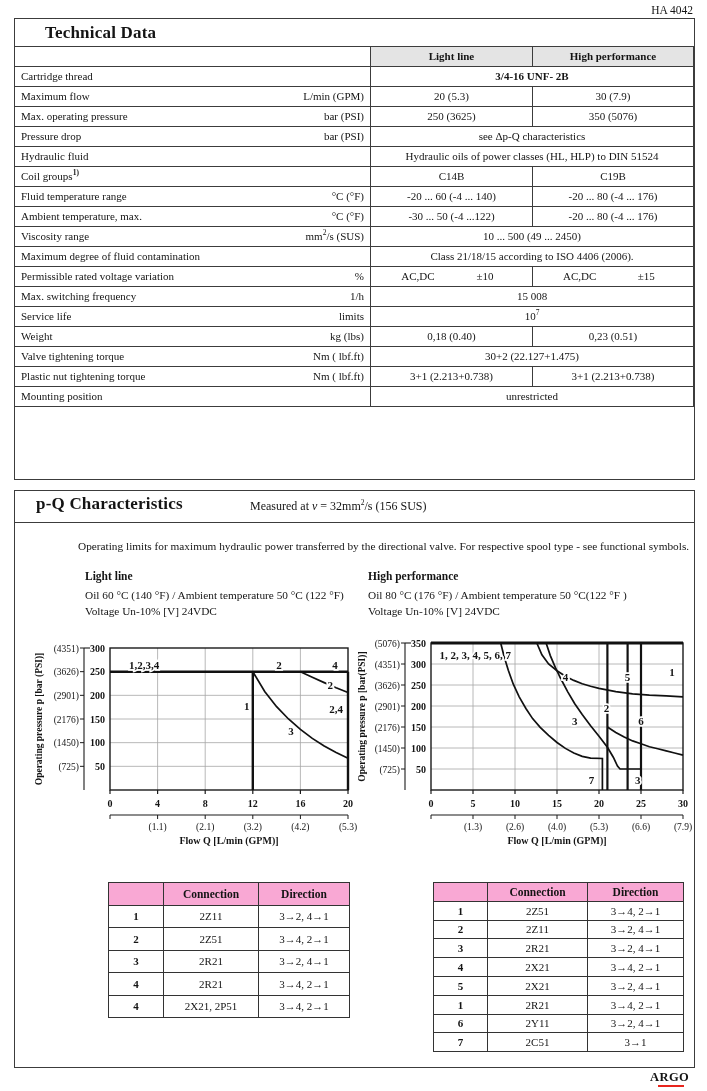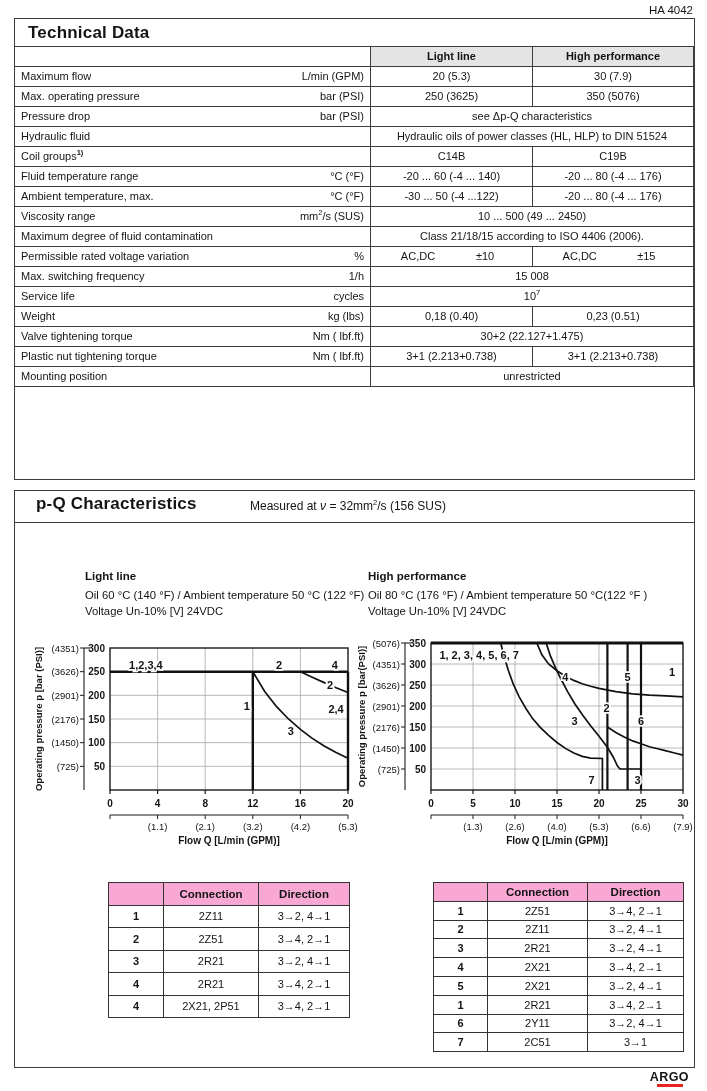--- a/index.html
+++ b/index.html
@@ -1,17 +1,17 @@
 <!DOCTYPE html>
 <html><head>
 <meta charset="utf-8">
 <style>
   html,body{margin:0;padding:0;background:#ffffff;}
   .page{position:relative;width:707px;height:1087px;background:#fff;
-        font-family:Liberation Sans, sans-serif;color:#141414;overflow:hidden;}
+        font-family:Liberation Serif, serif;color:#141414;overflow:hidden;}
   .docnum{position:absolute;top:4px;right:14px;font-size:11.5px;}
   .box{position:absolute;border:1.6px solid #3c3c3c;background:#fff;}
   .sec-title{position:absolute;font-size:17px;font-weight:bold;letter-spacing:0.2px;}
   .band-line{position:absolute;height:0;border-top:1.4px solid #3c3c3c;}
   table.tech{border-collapse:collapse;table-layout:fixed;width:679px;font-size:11px;}
   table.tech td{border:1px solid #3c3c3c;height:19px;padding:0 6px;line-height:1.05;overflow:hidden;white-space:nowrap;}
   table.tech tr.hdr td{background:#e4e4e4;font-weight:bold;text-align:center;}
   table.tech tr.hdr td.first{background:#ffffff;}
   table.tech td.lbl{text-align:left;}
   table.tech td.lbl .unit{float:right;}
@@ -43,36 +43,40 @@
   .logo .r2 .t2{font-weight:bold;font-size:10px;letter-spacing:0.3px;}
 </style>
 </head>
 <body>
 
 <div class="page">
 
   <div class="docnum">HA 4042</div>
 
   <div class="box" style="left:14px;top:18px;width:679px;height:460px;"></div>
-  <div class="sec-title" style="left:28px;top:23px;">Technical Data</div>
+  <div class="sec-title" style="left:45px;top:23px;">Technical Data</div>
   <div class="band-line" style="left:14px;top:46px;width:680px;"></div>
 
   <div style="position:absolute;left:14px;top:46px;">
     <table class="tech">
       <colgroup>
           <col style="width:356px">
           <col style="width:162px">
           <col style="width:161px">
         </colgroup>
       <tbody>
         <tr class="hdr">
           <td class="first"></td>
           <td>Light line</td>
           <td>High performance</td>
         </tr>
+      <tr>
+            <td class="lbl">Cartridge thread<span class="unit"></span></td>
+            <td class="val b" colspan="2">3/4-16 UNF- 2B</td>
+          </tr>
           <tr>
             <td class="lbl">Maximum flow<span class="unit">L/min (GPM)</span></td>
             <td class="val">20 (5.3)</td>
             <td class="val">30 (7.9)</td>
           </tr>
           <tr>
             <td class="lbl">Max. operating pressure<span class="unit">bar (PSI)</span></td>
             <td class="val">250 (3625)</td>
             <td class="val">350 (5076)</td>
           </tr>
@@ -110,21 +114,21 @@
           <tr>
             <td class="lbl">Permissible rated voltage variation<span class="unit">%</span></td>
             <td class="pair"><span>AC,DC</span><span>±10</span></td>
             <td class="pair"><span>AC,DC</span><span>±15</span></td>
           </tr>
           <tr>
             <td class="lbl">Max. switching frequency<span class="unit">1/h</span></td>
             <td class="val" colspan="2">15 008</td>
           </tr>
           <tr>
-            <td class="lbl">Service life<span class="unit">cycles</span></td>
+            <td class="lbl">Service life<span class="unit">limits</span></td>
             <td class="val" colspan="2">10<sup>7</sup></td>
           </tr>
           <tr>
             <td class="lbl">Weight<span class="unit">kg (lbs)</span></td>
             <td class="val">0,18 (0.40)</td>
             <td class="val">0,23 (0.51)</td>
           </tr>
           <tr>
             <td class="lbl">Valve tightening torque<span class="unit">Nm ( lbf.ft)</span></td>
             <td class="val" colspan="2">30+2 (22.127+1.475)</td>
@@ -142,20 +146,21 @@
     </table>
   </div>
 
   <div class="footnote" style="left:30px;top:452px;"><sup>1)</sup><span> see data sheet coils HA 8007</span></div>
 
   <div class="box" style="left:14px;top:490px;width:679px;height:576px;"></div>
   <div class="sec-title" style="left:36px;top:494px;">p-Q Characteristics</div>
   <div class="measured" style="left:250px;top:499px;"><span>Measured at  </span><i>ν</i><span> =  </span><span>32mm</span><sup>2</sup><span>/s (156 SUS)</span></div>
   <div class="band-line" style="left:14px;top:522px;width:680px;"></div>
 
+  <div class="desc" style="left:78px;top:538px;">Operating limits for maximum hydraulic power transferred by the directional valve. For respective spool type - see functional symbols.</div>
 
   <div class="cond" style="left:85px;top:568px;">
     <div class="h">Light line</div>
     <div>Oil 60 °C (140 °F) / Ambient temperature 50 °C (122 °F)</div>
     <div>Voltage Un-10% [V] 24VDC</div>
   </div>
   <div class="cond" style="left:368px;top:568px;">
     <div class="h">High performance</div>
     <div>Oil 80 °C (176 °F) /  Ambient temperature 50 °C(122 °F )</div>
     <div>Voltage Un-10% [V] 24VDC</div>

